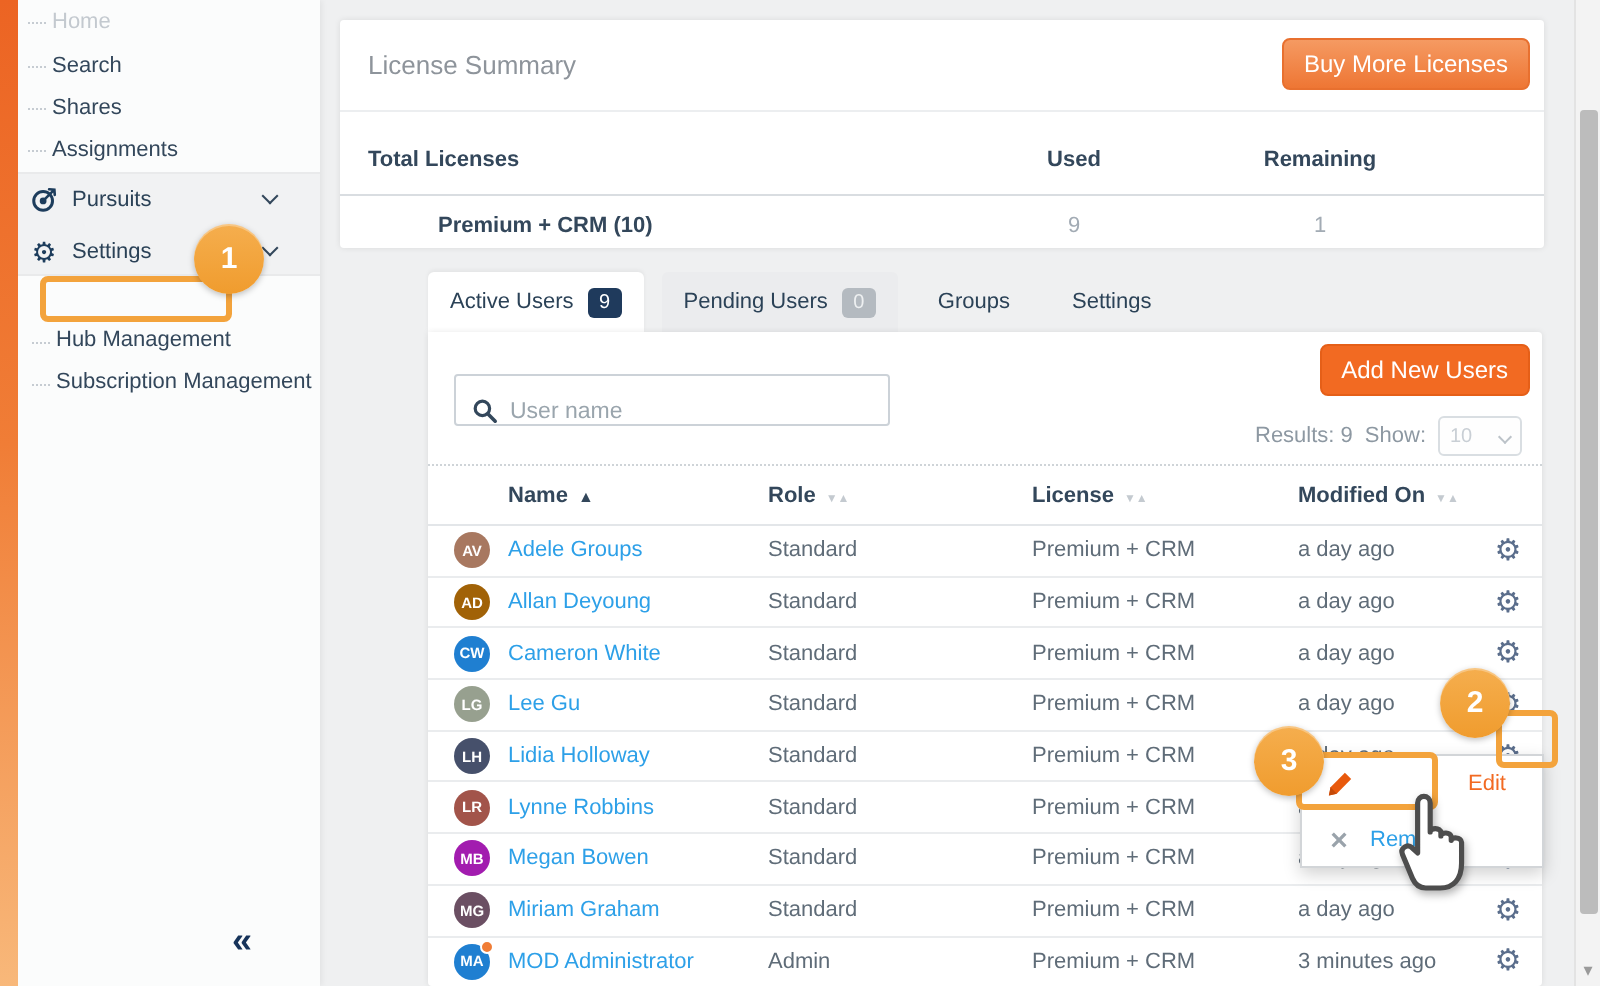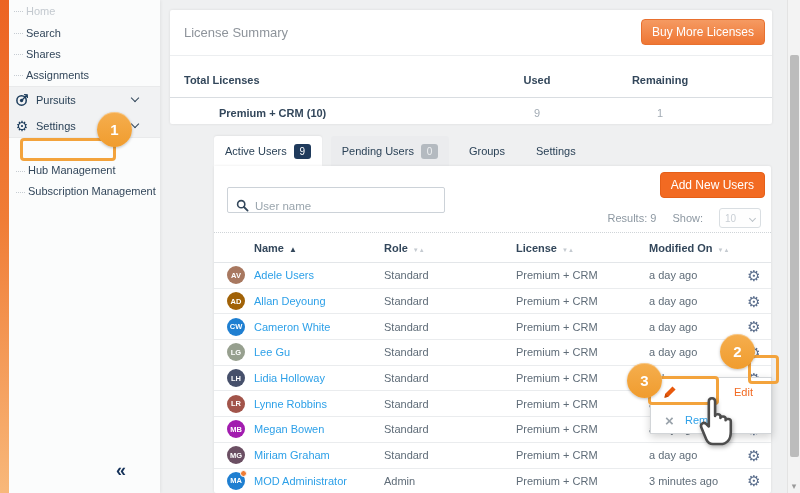--- a/index.html
+++ b/index.html
@@ -63,21 +63,21 @@
   .search-box { position:absolute; left:13px; top:21px; width:218px; height:26px;
     border:1px solid #ccd2d8; border-radius:2px; background:#fff; display:flex; align-items:flex-end; }
   .search-box svg { margin:0 6px 0 8px; flex:none; }
   .search-box input { border:none; outline:none; flex:1; font-family:inherit; font-size:11.5px;
     color:#33475b; background:transparent; min-width:0; }
   .search-box input::placeholder { color:#9aa5ad; }
   .add-btn { position:absolute; right:6px; top:6px; height:26px; padding:0 10px;
     background:#f26a22; border:1px solid #e55f18; border-radius:4px; color:#fff;
     font-size:12px; font-family:inherit; cursor:pointer; }
   .results { position:absolute; right:10px; top:42px; display:flex; align-items:center;
-    gap:16px; color:#8d98a2;justify-content:center; }
+    gap:6px; color:#8d98a2;justify-content:center; }
   .show-select { width:42px; height:20px; border:1px solid #d9dee2; border-radius:3px;
     display:flex; align-items:center; justify-content:space-between; padding:0 5px;
     color:#c9cfd5; font-size:10px; cursor:pointer; background:#fefefe; }
   .show-select .chev { width:5px; height:5px; border-color:#bcc3c9; }
   
   .utable { position:absolute; left:0; right:0; top:66px; bottom:0;
     border-top:1px dotted #cfd4d8; overflow:hidden; }
   .uhead, .urow { display:grid; grid-template-columns:27px 130px 132px 133px 1fr 34px;
     align-items:center; padding-left:13px; }
   .uhead { height:30px; border-bottom:1px solid #e3e6e9; font-weight:bold; color:#33475b; }
@@ -219,21 +219,21 @@
           <div><span>Modified On</span><span class="sort-both">▼▲</span></div>
           <div></div>
         </div>
 
         <div class="urow">
           <div class="avwrap">
               <div class="av" style="background: rgb(168, 120, 96);">
                 <span>AV</span>
               </div>
             </div>
-          <div><a>Adele Users</a></div>
+          <div><a>Adele Groups</a></div>
           <div class="c">Standard</div>
           <div class="c">Premium + CRM</div>
           <div class="c">a day ago</div>
           <div class="gear">⚙</div>
         </div>
 
         <div class="urow">
           <div class="avwrap">
               <div class="av" style="background: #a16207;">
                 <span>AD</span>

